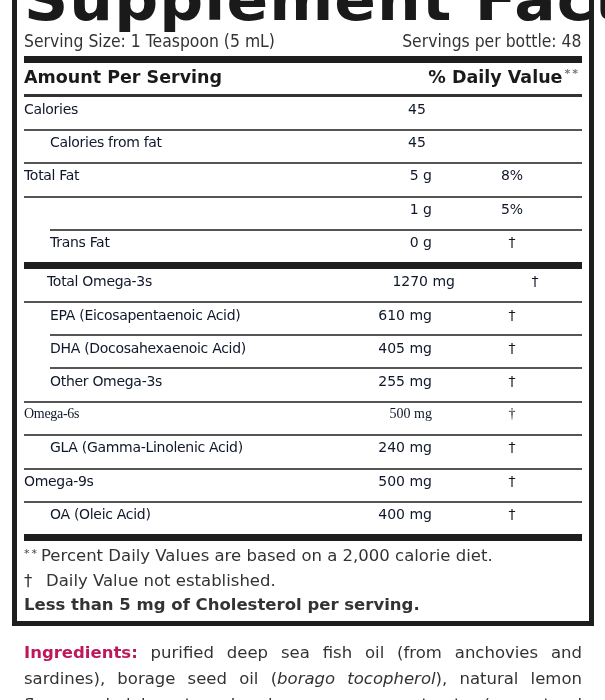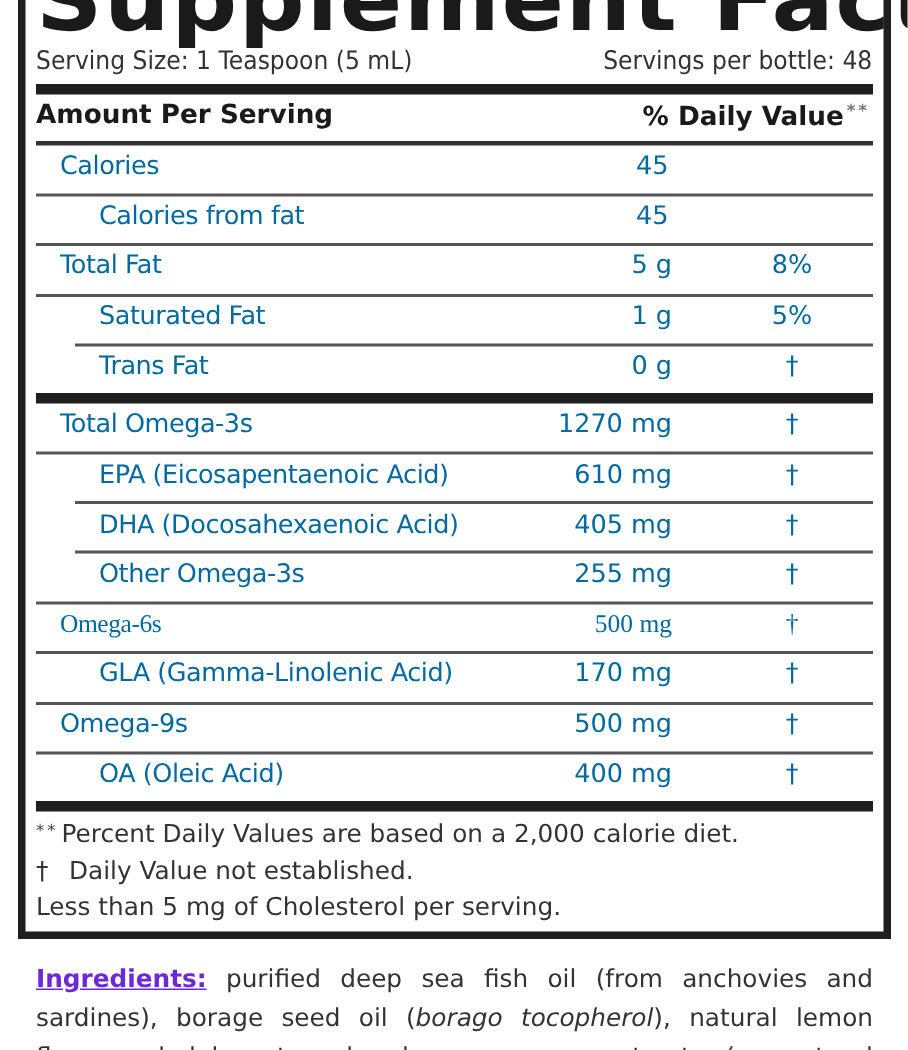--- a/index.html
+++ b/index.html
@@ -10,30 +10,30 @@
   .title { position:absolute; left:24px; top:-34px; font-family:"DejaVu Sans", sans-serif;
            font-weight:bold; font-size:58px; letter-spacing:1px; color:#1a1a1a; white-space:nowrap; transform:scaleX(1.06); transform-origin:left top; }
   .serving { position:absolute; left:24px; right:23px; top:28px; height:26px;
              font-size:17px; display:flex; justify-content:space-between; align-items:center; color:#333; transform:scaleX(0.92); transform-origin:left; width:606px; }
   .bar { position:absolute; left:24px; width:558px; background:#1e1e1e; }
   .thin { position:absolute; background:#555; height:2px; }
   .hdr { position:absolute; left:24px; width:558px; top:64px; height:28px; font-weight:bold; font-size:17.5px; color:#1a1a1a; }
   .hdr .l { position:absolute; left:0; top:3px; }
   .hdr .r { position:absolute; right:2px; top:3px; }
   .hdr .r sup { font-size:11px; vertical-align:6px; color:#777; letter-spacing:2px; margin-left:2px; }
-  .row { position:absolute; left:40px; width:558px; height:33px; font-size:17px; color:#0369a1; }
+  .row { position:absolute; left:24px; width:558px; height:33px; font-size:14px; color:#0f172a; }
   .row .name { position:absolute; left:0; top:5px; white-space:nowrap; letter-spacing:-0.3px; }
   .row.indent .name { left:26px; }
   .row .amt { position:absolute; right:150px; top:5px; white-space:nowrap; text-align:left; }
   .row .amt.center { right:auto; left:384px; width:48px; text-align:left; }
   .row .dv { position:absolute; left:458px; width:60px; top:5px; text-align:center; }
   .foot { position:absolute; left:24px; width:560px; font-size:16.5px; color:#333; white-space:nowrap; }
   .foot .ast { font-size:11px; vertical-align:4px; letter-spacing:2px; color:#444; margin-right:2px; }
   .ingr { position:absolute; left:24px; width:558px; top:640px; font-size:16.5px; line-height:26px; color:#333; text-align:justify; }
-  .ingr b { color:#6d28d9;text-decoration:underline; }
+  .ingr b { color:#be185d; }
   .ingr i { font-style:italic; }
 </style>
 </head>
 <body>
 
 <div class="box"></div>
 
 <div class="title">Supplement Facts</div>
 
 <div class="serving">
@@ -63,35 +63,34 @@
 <div class="thin" style="left:24px;width:558px;top:162px;"></div>
 
 <div class="row" style="top:162px;">
   <span class="name">Total Fat</span>
   <span class="amt">5 g</span>
   <span class="dv">8%</span>
 </div>
 <div class="thin" style="left:24px;width:558px;top:196px;"></div>
 
 <div class="row indent" style="top:196px;">
-  <span class="name">Saturated Fat</span>
   <span class="amt">1 g</span>
   <span class="dv">5%</span>
 </div>
 <div class="thin" style="left:50px;width:532px;top:229px;"></div>
 
 <div class="row indent" style="top:229px;">
   <span class="name">Trans Fat</span>
   <span class="amt">0 g</span>
   <span class="dv">†</span>
 </div>
 
 <div class="bar" style="top:262px;height:7px;"></div>
 
-<div class="row" style="top:268px;">
+<div class="row" style="top:268px;margin-left:23px;">
   <span class="name">Total Omega-3s</span>
   <span class="amt">1270 mg</span>
   <span class="dv">†</span>
 </div>
 <div class="thin" style="left:24px;width:558px;top:301px;"></div>
 
 <div class="row indent" style="top:302px;">
   <span class="name">EPA (Eicosapentaenoic Acid)</span>
   <span class="amt">610 mg</span>
   <span class="dv">†</span>
@@ -114,21 +113,21 @@
 
 <div class="row" style="top:401px;font-family:Liberation Serif, serif;">
   <span class="name">Omega-6s</span>
   <span class="amt">500 mg</span>
   <span class="dv">†</span>
 </div>
 <div class="thin" style="left:24px;width:558px;top:434px;"></div>
 
 <div class="row indent" style="top:434px;">
   <span class="name">GLA (Gamma-Linolenic Acid)</span>
-  <span class="amt">170 mg</span>
+  <span class="amt">240 mg</span>
   <span class="dv">†</span>
 </div>
 <div class="thin" style="left:24px;width:558px;top:468px;"></div>
 
 <div class="row" style="top:468px;">
   <span class="name">Omega-9s</span>
   <span class="amt">500 mg</span>
   <span class="dv">†</span>
 </div>
 <div class="thin" style="left:24px;width:558px;top:501px;"></div>
@@ -140,17 +139,17 @@
 </div>
 
 <div class="bar" style="top:534px;height:7px;"></div>
 
 <div class="foot" style="top:546px;">
   <span class="ast">**</span><span>Percent Daily Values are based on a 2,000 calorie diet.</span>
 </div>
 <div class="foot" style="top:571px;">
   <span style="display:inline-block;width:22px;">†</span><span>Daily Value not established.</span>
 </div>
-<div class="foot" style="top:595px;">Less than 5 mg of Cholesterol per serving.</div>
+<div class="foot" style="top:595px;font-weight:bold;">Less than 5 mg of Cholesterol per serving.</div>
 
 <div class="ingr">
   <b>Ingredients:</b><span> purified deep sea fish oil (from anchovies and sardines), borage seed oil (</span><i>borago tocopherol</i><span>), natural lemon flavor, d-alpha tocopherol, rosemary extract (a natural preservative).</span>
 </div>
 
 </body></html>

